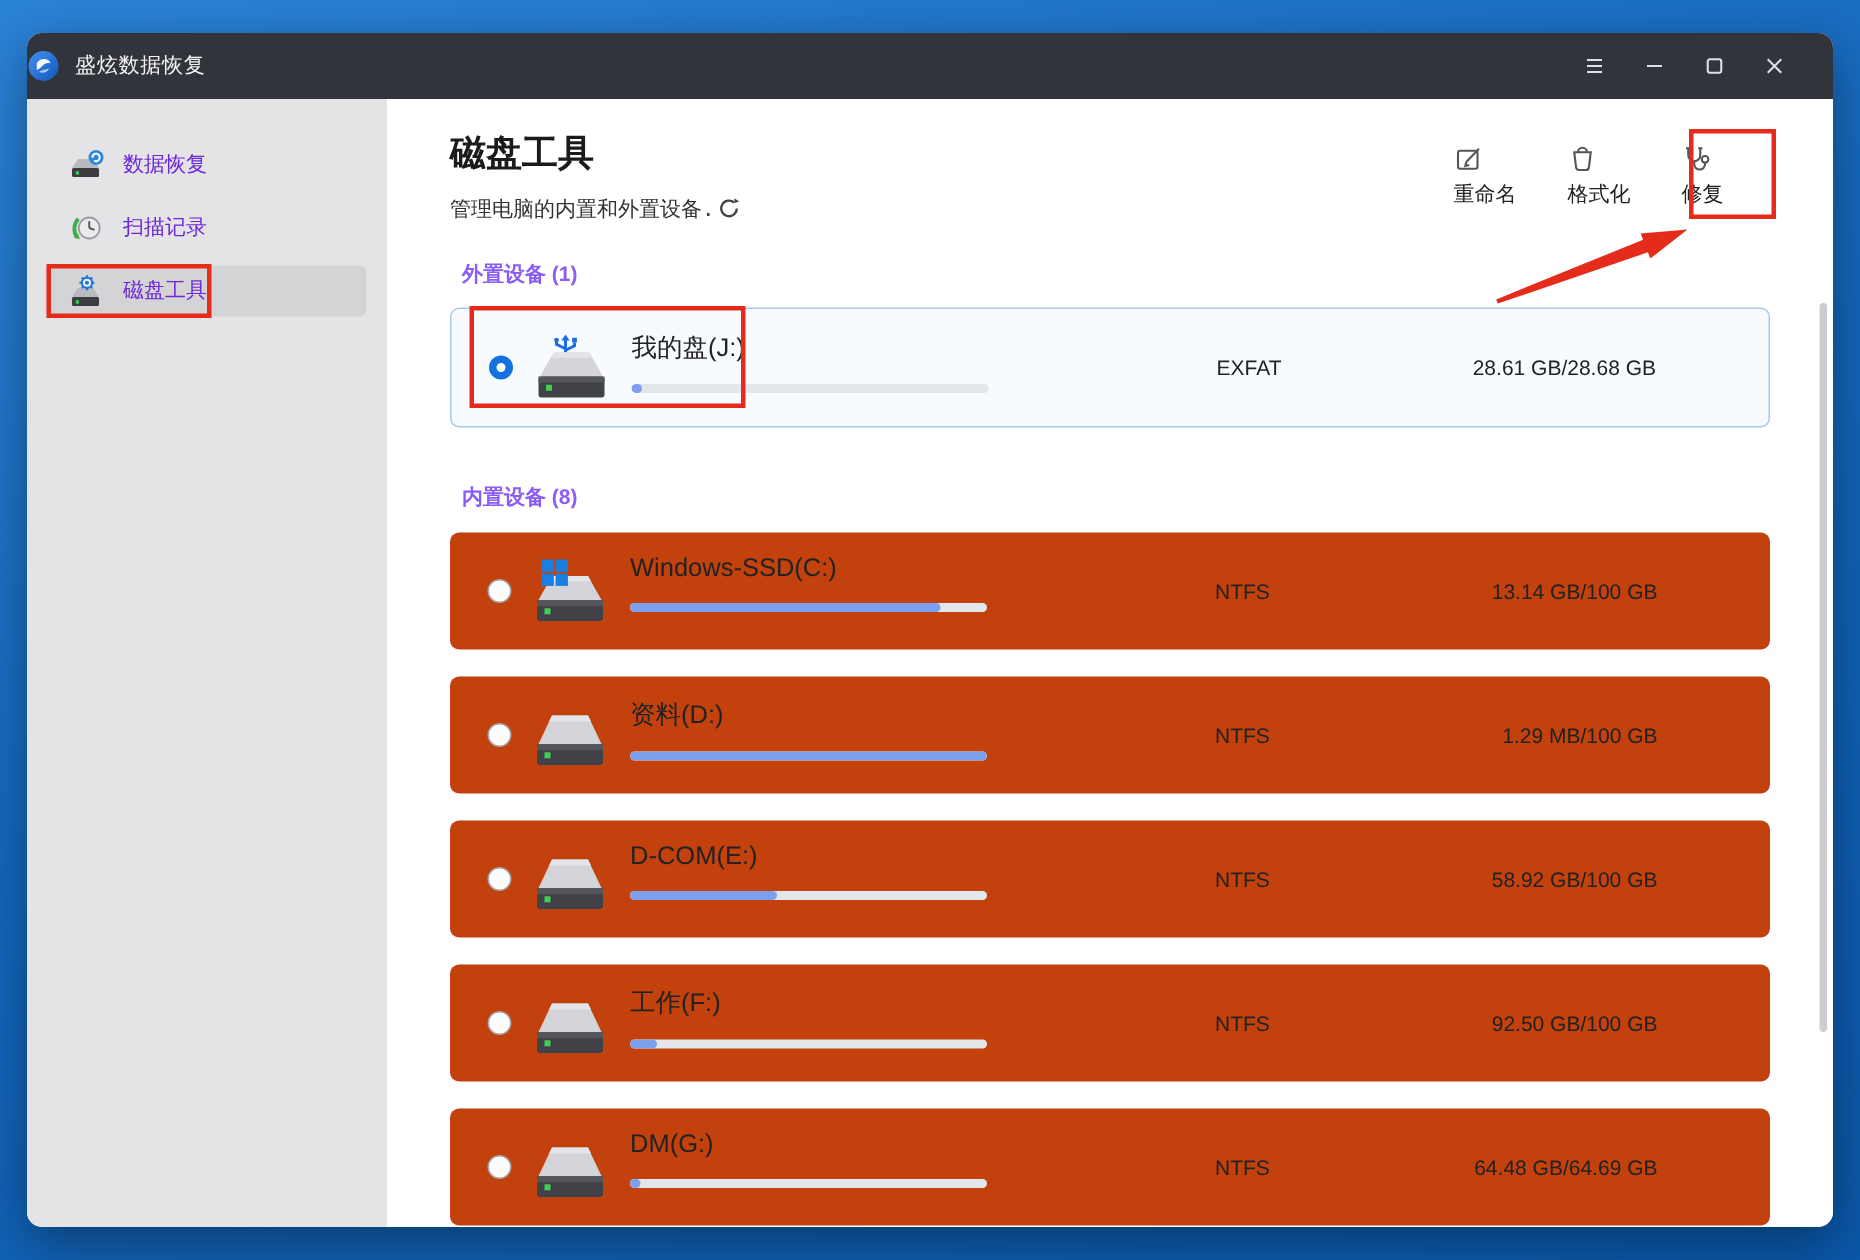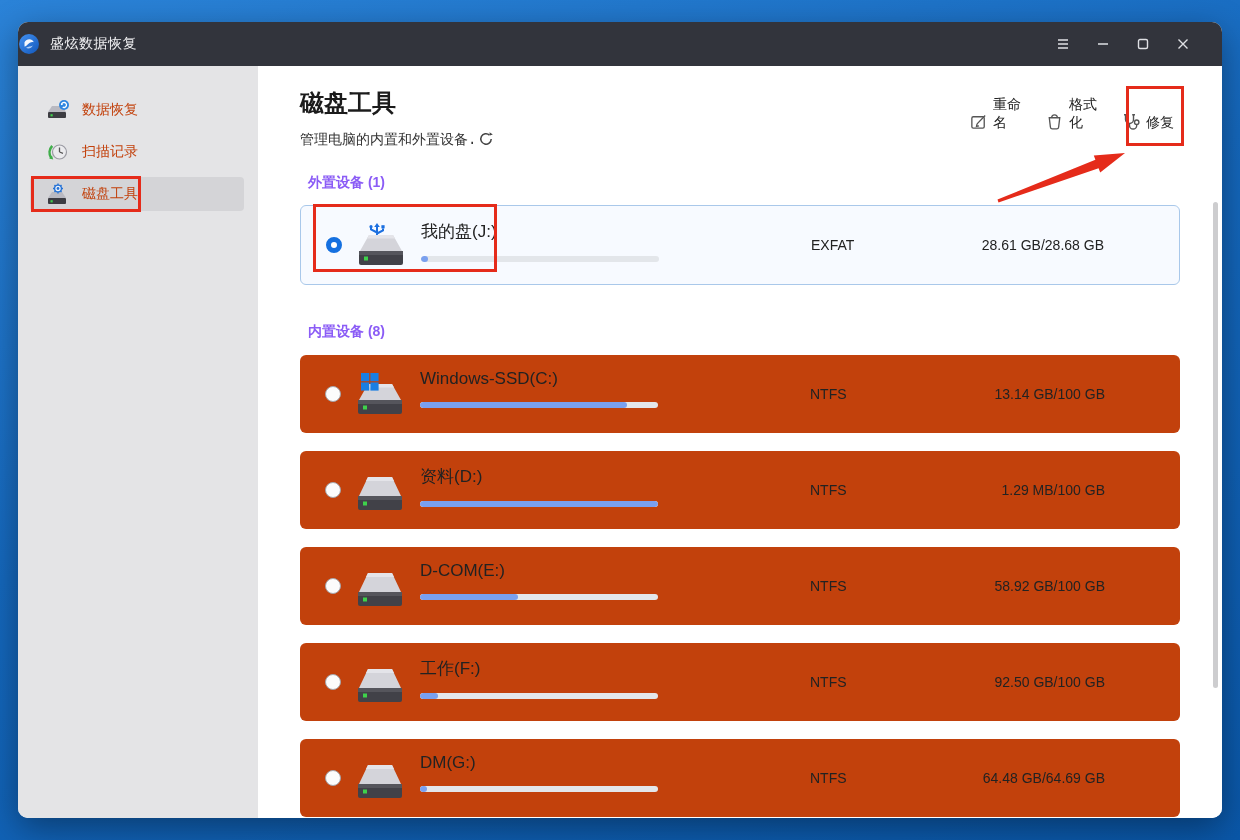--- a/index.html
+++ b/index.html
@@ -14,32 +14,32 @@
   .win-controls { margin-left:auto; display:flex; height:44px; padding-right:19px; }
   .wbtn { width:40px; height:44px; display:flex; align-items:center; justify-content:center; cursor:pointer; }
   .wbtn svg { stroke:#dfe0e4; stroke-width:1.4; fill:none; }
   
   .appbody { display:flex; height:752px; }
   .sidebar { width:240px; background:#e4e4e6; padding-top:27px; flex-shrink:0; }
   .side-item { width:214px; height:34px; margin:0 0 8px 12px; border-radius:4px;
     display:flex; align-items:center; padding-left:16px; cursor:pointer; }
   .side-item.selected { background:#d4d4d7; }
   .side-item .s-icon { width:24px; height:22px; }
-  .side-item .s-label { font-size:14px; color:#c2410c; margin-left:12px; }
+  .side-item .s-label { font-size:14px; color:#6d28d9; margin-left:12px; }
   .main { position:relative; flex:1; background:#fff; padding:22px 0 0 42px; }
   .page-title { font-size:24px; font-weight:600; color:#1b1b1b; line-height:30px; }
   .subtitle-row { margin-top:13px; display:flex; align-items:flex-start; gap:2px; height:18px;font-family:Liberation Mono, monospace; }
   .subtitle { font-size:14px; color:#333; }
   .refresh-btn { width:16px; height:16px; cursor:pointer; }
   .section-label { font-size:14px; color:#8b5cf6; margin-left:8px; height:18px;font-weight:bold; }
   .lbl-ext { margin-top:25px; }
   .lbl-int { margin-top:38px; }
   
   .toolbar { position:absolute; top:30px; right:37px; display:flex; gap:12px; }
-  .tool-btn { width:64px; display:flex; align-items:flex-end; gap:5px; cursor:pointer; }
+  .tool-btn { width:64px; display:flex; flex-direction:column; align-items:flex-start; gap:5px; cursor:pointer; }
   .tool-btn svg { stroke:#555; stroke-width:1.4; fill:none; }
   .tool-btn .t-label { font-size:14px; color:#222; }
   
   .device-row { position:relative; width:880px; border-radius:6px; cursor:pointer; }
   .row-ext { height:80px; margin-top:13px; background:#f7faff; border:1px solid #a9c8ea; }
   .row-int { height:78px; background:#c2410c; }
   .row-c { margin-top:14px; } .row-n { margin-top:18px; }
   .radio { position:absolute; left:25px; top:50%; transform:translateY(-50%);
     width:16px; height:16px; border-radius:50%; background:#fcfcfc; border:1.5px solid #a5a5ab; }
   .radio.checked { border:5px solid #1570e0; background:#fff; }

